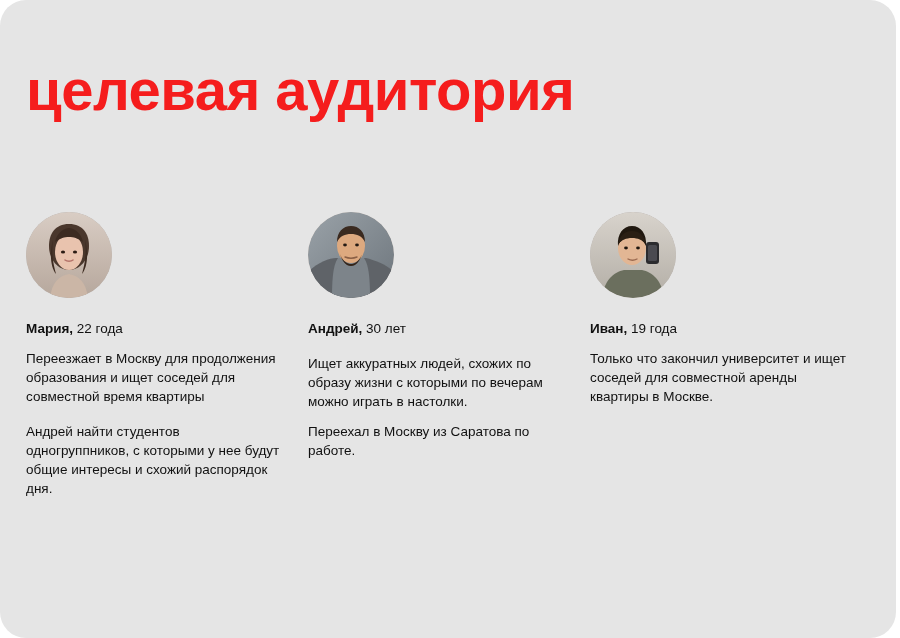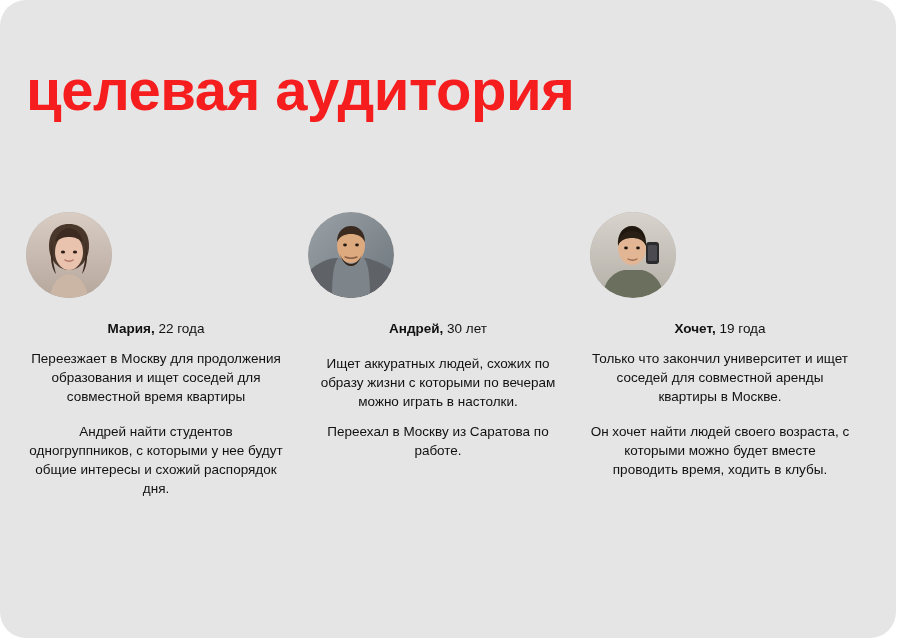--- a/index.html
+++ b/index.html
@@ -34,21 +34,20 @@
     white-space: nowrap;
   }
   .personas {
     position: absolute;
     left: 26px;
     top: 212px;
     width: 848px;
     display: flex;
     flex-direction: row;
     gap: 0;
-    text-align: center;
   }
   .persona {
     width: 282px;
     box-sizing: border-box;
     padding-right: 22px;
   }
   .avatar {
     width: 86px;
     height: 86px;
     border-radius: 50%;
@@ -174,20 +173,19 @@
             <path d="M28 32c4-4 8-6 14-6s10 2 14 6c-2-9-7-13-14-13s-12 4-14 13z" fill="#2a1f14"></path>
             <ellipse cx="36" cy="36" rx="1.9" ry="1.4" fill="#1d150e"></ellipse>
             <ellipse cx="48" cy="36" rx="1.9" ry="1.4" fill="#1d150e"></ellipse>
             <path d="M38 47c3 1.6 6 1.6 9 0" stroke="#9b6a50" stroke-width="1.4" fill="none" stroke-linecap="round"></path>
             <rect x="56" y="30" width="13" height="22" rx="3" fill="#2b2b2e"></rect>
             <rect x="58" y="33" width="9" height="16" rx="1.6" fill="#4a4a50"></rect>
           </g>
         </svg>
       </div>
       <div class="persona-name">
-        <b>Хочет,</b><span> 19 года</span>
+        <b>Иван,</b><span> 19 года</span>
       </div>
       <div class="persona-para">Только что закончил университет и ищет соседей для совместной аренды квартиры в Москве.</div>
-      <div class="persona-para second">Он хочет найти людей своего возраста, с которыми можно будет вместе проводить время, ходить в клубы.</div>
     </div>
 
   </div>
 </div>
 
 </body></html>

